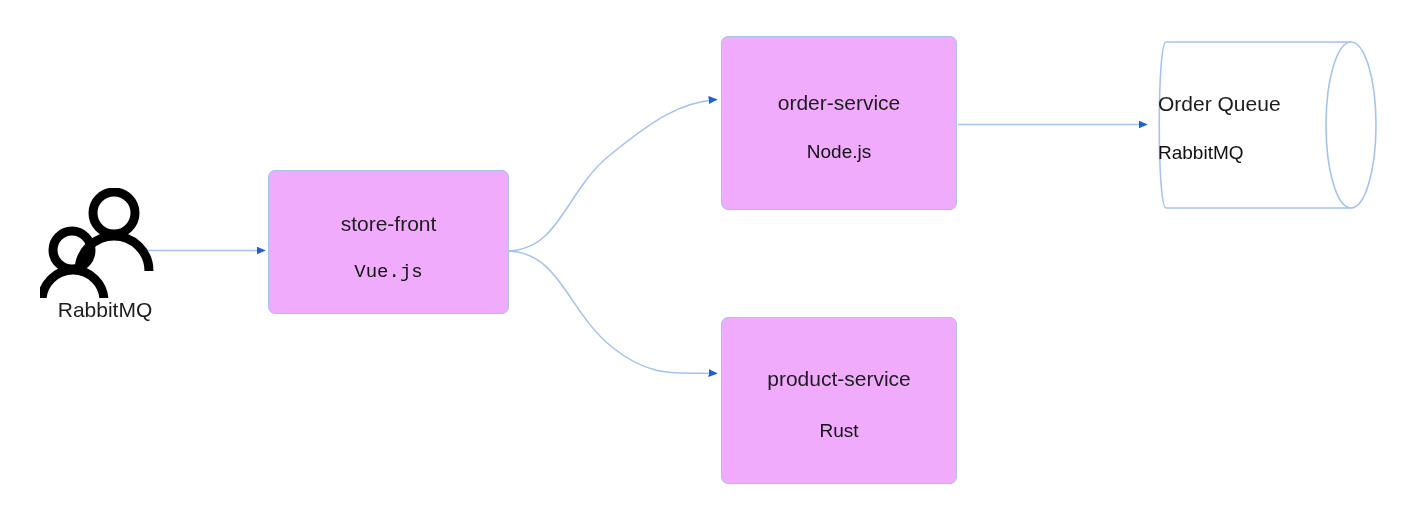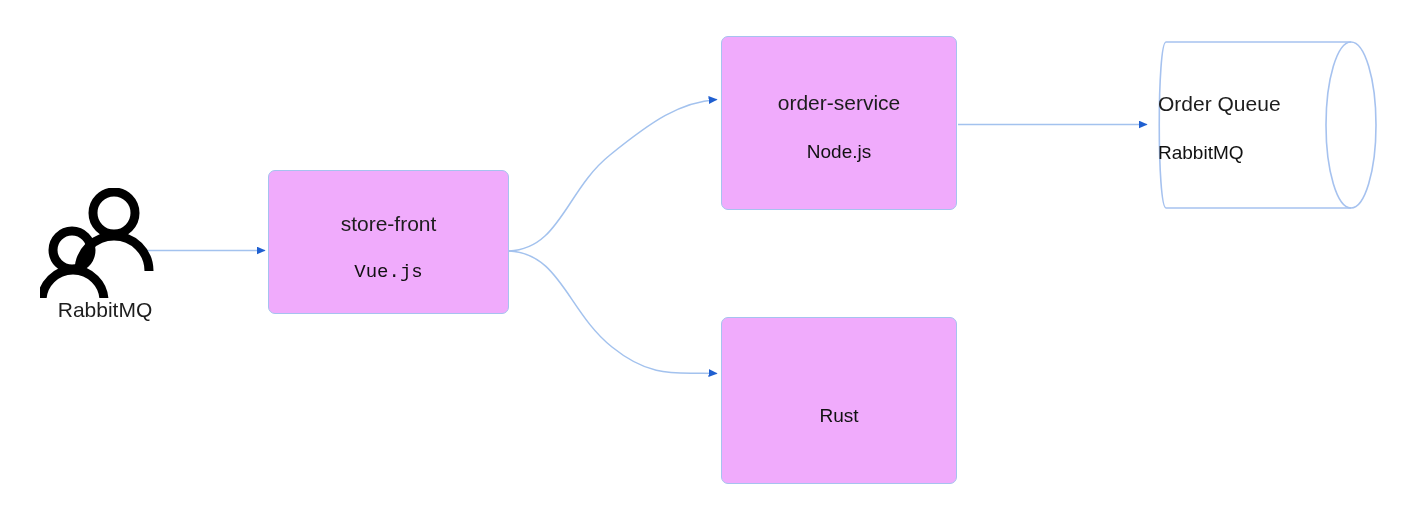--- a/index.html
+++ b/index.html
@@ -152,20 +152,21 @@
     <div class="node-title">store-front</div>
     <div class="node-subtitle">Vue.js</div>
   </div>
 
   <div class="node-box" id="node-order-service">
     <div class="node-title">order-service</div>
     <div class="node-subtitle">Node.js</div>
   </div>
 
   <div class="node-box" id="node-product-service">
+    <div class="node-title">product-service</div>
     <div class="node-subtitle">Rust</div>
   </div>
 
   <div id="node-order-queue">
     <svg class="cyl-svg" width="220" height="174" viewBox="0 0 220 174">
 
       <path d="M8,4 L193,4" fill="none" stroke="#a6c2ef" stroke-width="1.6"></path>
       <path d="M8,170 L193,170" fill="none" stroke="#a6c2ef" stroke-width="1.6"></path>
       <path d="M8,4 C-1,4 -1,170 8,170" fill="none" stroke="#a6c2ef" stroke-width="1.6"></path>
       <ellipse cx="193" cy="87" rx="25" ry="83" fill="none" stroke="#a6c2ef" stroke-width="1.6"></ellipse>

